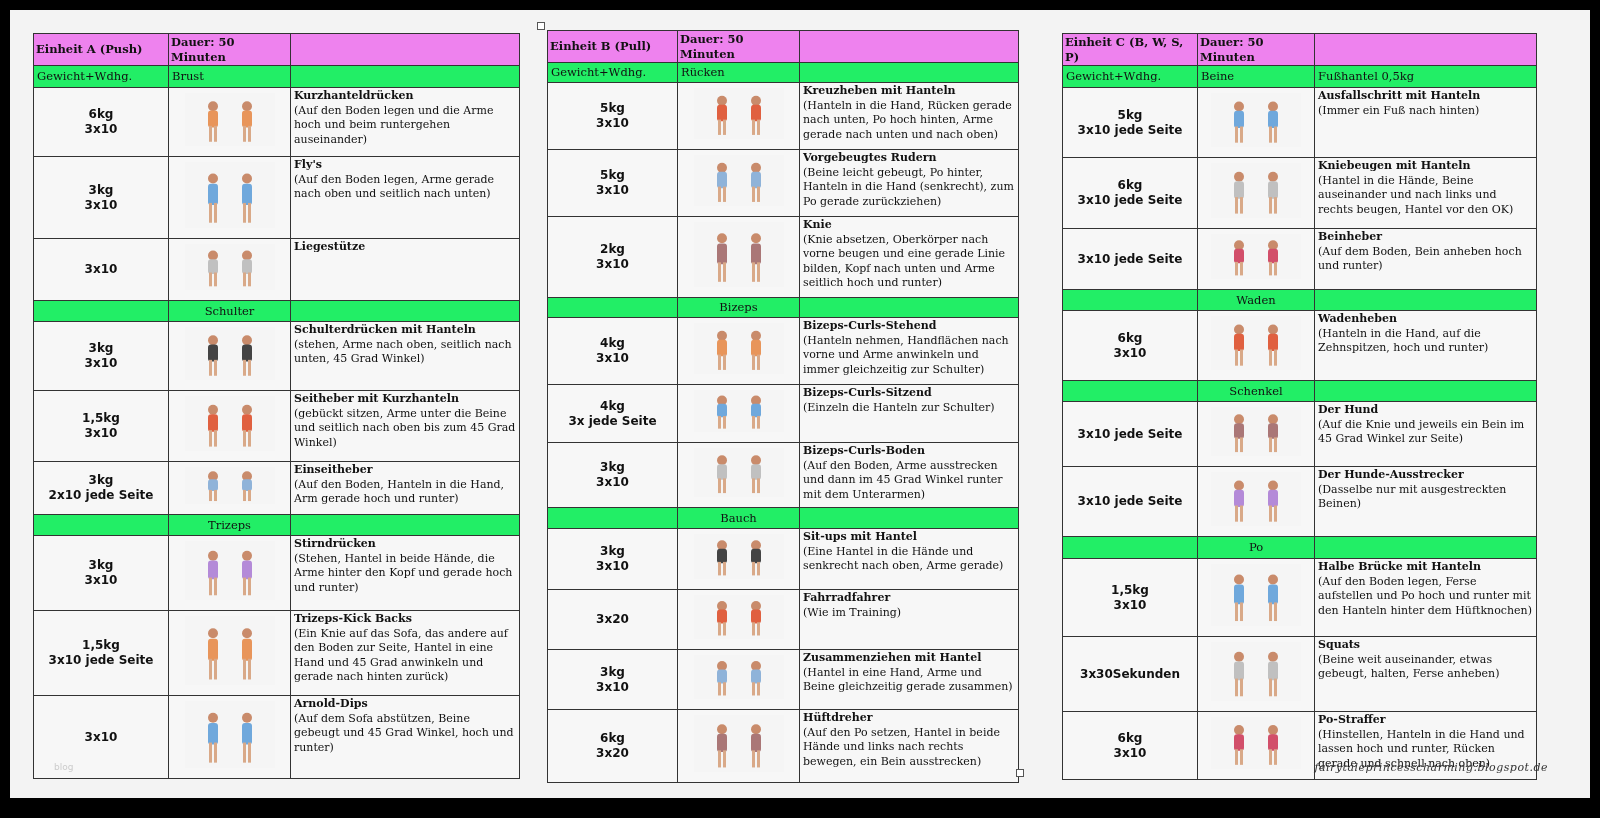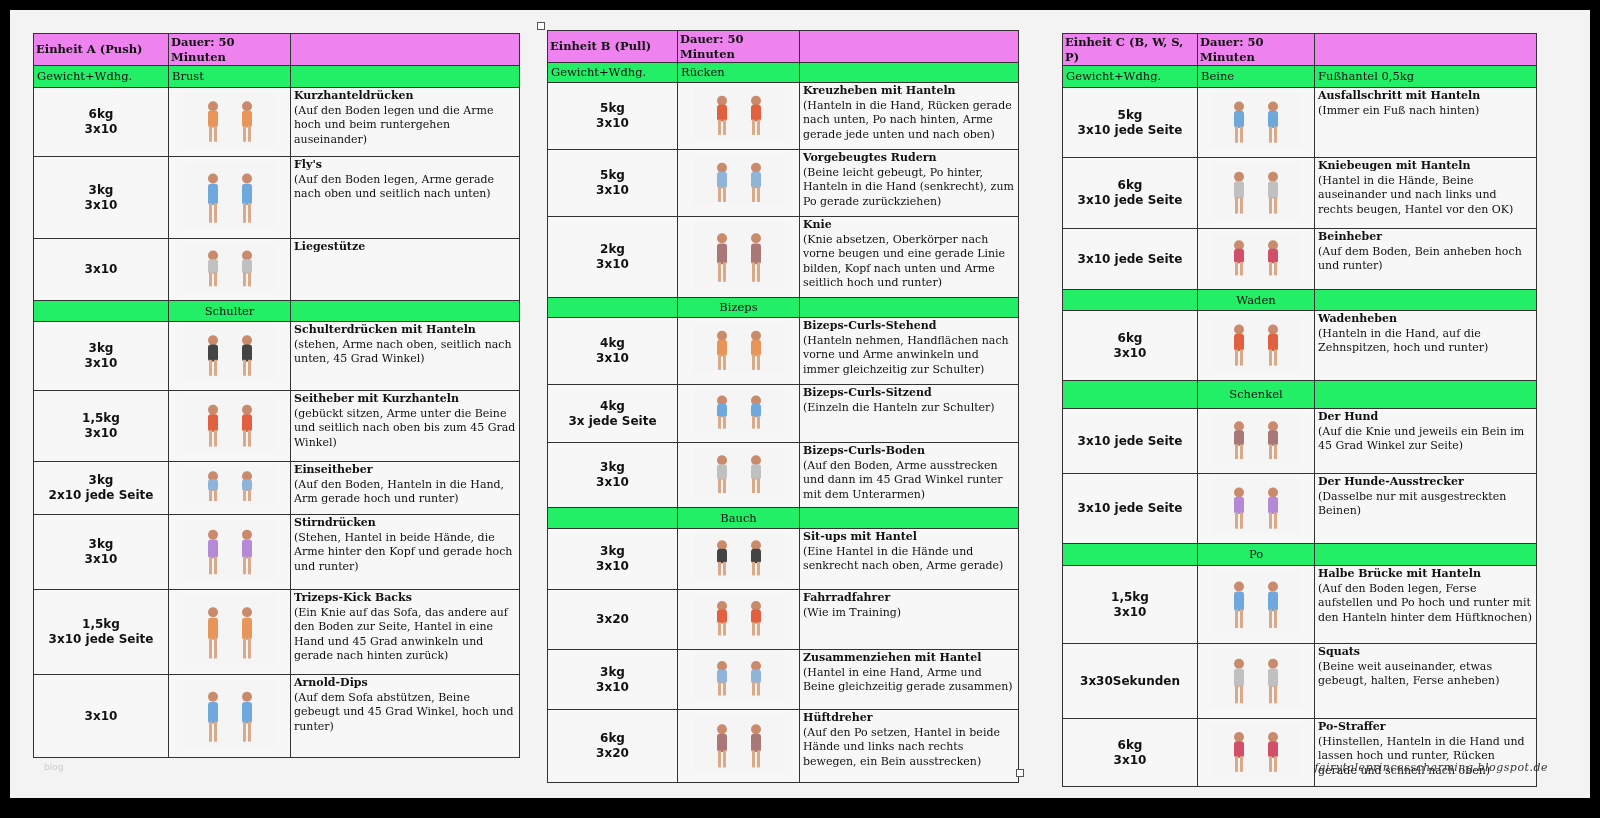--- a/index.html
+++ b/index.html
@@ -10,21 +10,21 @@
   tr.hdr td{background:#ee82ee;font-weight:bold;font-size:11.5px;padding:1px 2px;vertical-align:middle;}
   tr.sec td{background:#22ee66;font-weight:normal;font-size:11.5px;padding:1px 3px;vertical-align:middle;}
   tr.sec td.c{text-align:center;}
   td.reps{text-align:center;vertical-align:middle !important;font-weight:bold;font-size:12px !important;line-height:15px !important;font-family:"DejaVu Sans","Liberation Sans",sans-serif;white-space:pre-line;}
   td.img{vertical-align:middle !important;text-align:center;}
   td.desc{padding:1px 3px !important;}
   .ex-name{font-weight:bold;display:block;}
   .ex-desc{display:block;}
   .thumb{display:inline-block;}
   .watermark{position:absolute;right:42px;bottom:24px;font-family:"DejaVu Serif",serif;font-style:italic;font-size:11px;color:#333;letter-spacing:0.5px;}
-  .blogmark{position:absolute;left:34px;top:752px;font-size:9px;color:#ccc;font-family:"DejaVu Sans",sans-serif;}
+  .blogmark{position:absolute;left:44px;top:752px;font-size:9px;color:#ccc;font-family:"DejaVu Sans",sans-serif;}
   .handle{position:absolute;width:6px;height:6px;border:1px solid #555;background:#fff;}
 </style>
 </head>
 <body>
 
 <div class="page">
 
   <table class="plan" id="tA" style="left:23px;top:23px;width:486px;">
     <colgroup>
         <col style="width:135px">
@@ -179,20 +179,25 @@
               <rect x="58" y="22.94" width="3" height="11.1" fill="#d9a988"></rect>
               <rect x="63" y="22.94" width="3" height="11.1" fill="#d9a988"></rect>
             </svg>
           </span>
         </td>
         <td class="desc">
           <span class="ex-name">Einseitheber</span>
           <span class="ex-desc">(Auf den Boden, Hanteln in die Hand, Arm gerade hoch und runter)</span>
         </td>
         </tr>
+        <tr class="sec" style="height: 21px;">
+          <td></td>
+        <td class="c">Trizeps</td>
+        <td></td>
+        </tr>
         <tr style="height: 75px;">
           <td class="reps">3kg
 3x10</td>
         <td class="img">
           <span class="thumb">
             <svg width="90" height="59" viewBox="0 0 90 59">
               <rect x="0" y="0" width="90" height="59" fill="#f5f5f5"></rect>
               <circle cx="28" cy="14.75" r="5" fill="#c98b6b"></circle>
               <rect x="23" y="19.470000000000002" width="10" height="18.88" rx="3" fill="#b48ad8"></rect>
               <rect x="24" y="36.58" width="3" height="17.7" fill="#d9a988"></rect>
@@ -289,21 +294,21 @@
               <rect x="29" y="31.62" width="3" height="15.299999999999999" fill="#d9a988"></rect>
               <circle cx="62" cy="12.75" r="5" fill="#c98b6b"></circle>
               <rect x="57" y="16.830000000000002" width="10" height="16.32" rx="3" fill="#e06040"></rect>
               <rect x="58" y="31.62" width="3" height="15.299999999999999" fill="#d9a988"></rect>
               <rect x="63" y="31.62" width="3" height="15.299999999999999" fill="#d9a988"></rect>
             </svg>
           </span>
         </td>
         <td class="desc">
           <span class="ex-name">Kreuzheben mit Hanteln</span>
-          <span class="ex-desc">(Hanteln in die Hand, Rücken gerade nach unten, Po nach hinten, Arme gerade jede unten und nach oben)</span>
+          <span class="ex-desc">(Hanteln in die Hand, Rücken gerade nach unten, Po hoch hinten, Arme gerade nach unten und nach oben)</span>
         </td>
         </tr>
         <tr style="height: 67px;">
           <td class="reps">5kg
 3x10</td>
         <td class="img">
           <span class="thumb">
             <svg width="90" height="51" viewBox="0 0 90 51">
               <rect x="0" y="0" width="90" height="51" fill="#f5f5f5"></rect>
               <circle cx="28" cy="12.75" r="5" fill="#c98b6b"></circle>
@@ -626,21 +631,21 @@
               <rect x="58" y="33.48" width="3" height="16.2" fill="#d9a988"></rect>
               <rect x="63" y="33.48" width="3" height="16.2" fill="#d9a988"></rect>
             </svg>
           </span>
         </td>
         <td class="desc">
           <span class="ex-name">Wadenheben</span>
           <span class="ex-desc">(Hanteln in die Hand, auf die Zehnspitzen, hoch und runter)</span>
         </td>
         </tr>
-        <tr class="sec" style="height: 28px;">
+        <tr class="sec" style="height: 21px;">
           <td></td>
         <td class="c">Schenkel</td>
         <td></td>
         </tr>
         <tr style="height: 65px;">
           <td class="reps">3x10 jede Seite</td>
         <td class="img">
           <span class="thumb">
             <svg width="90" height="49" viewBox="0 0 90 49">
               <rect x="0" y="0" width="90" height="49" fill="#f5f5f5"></rect>

